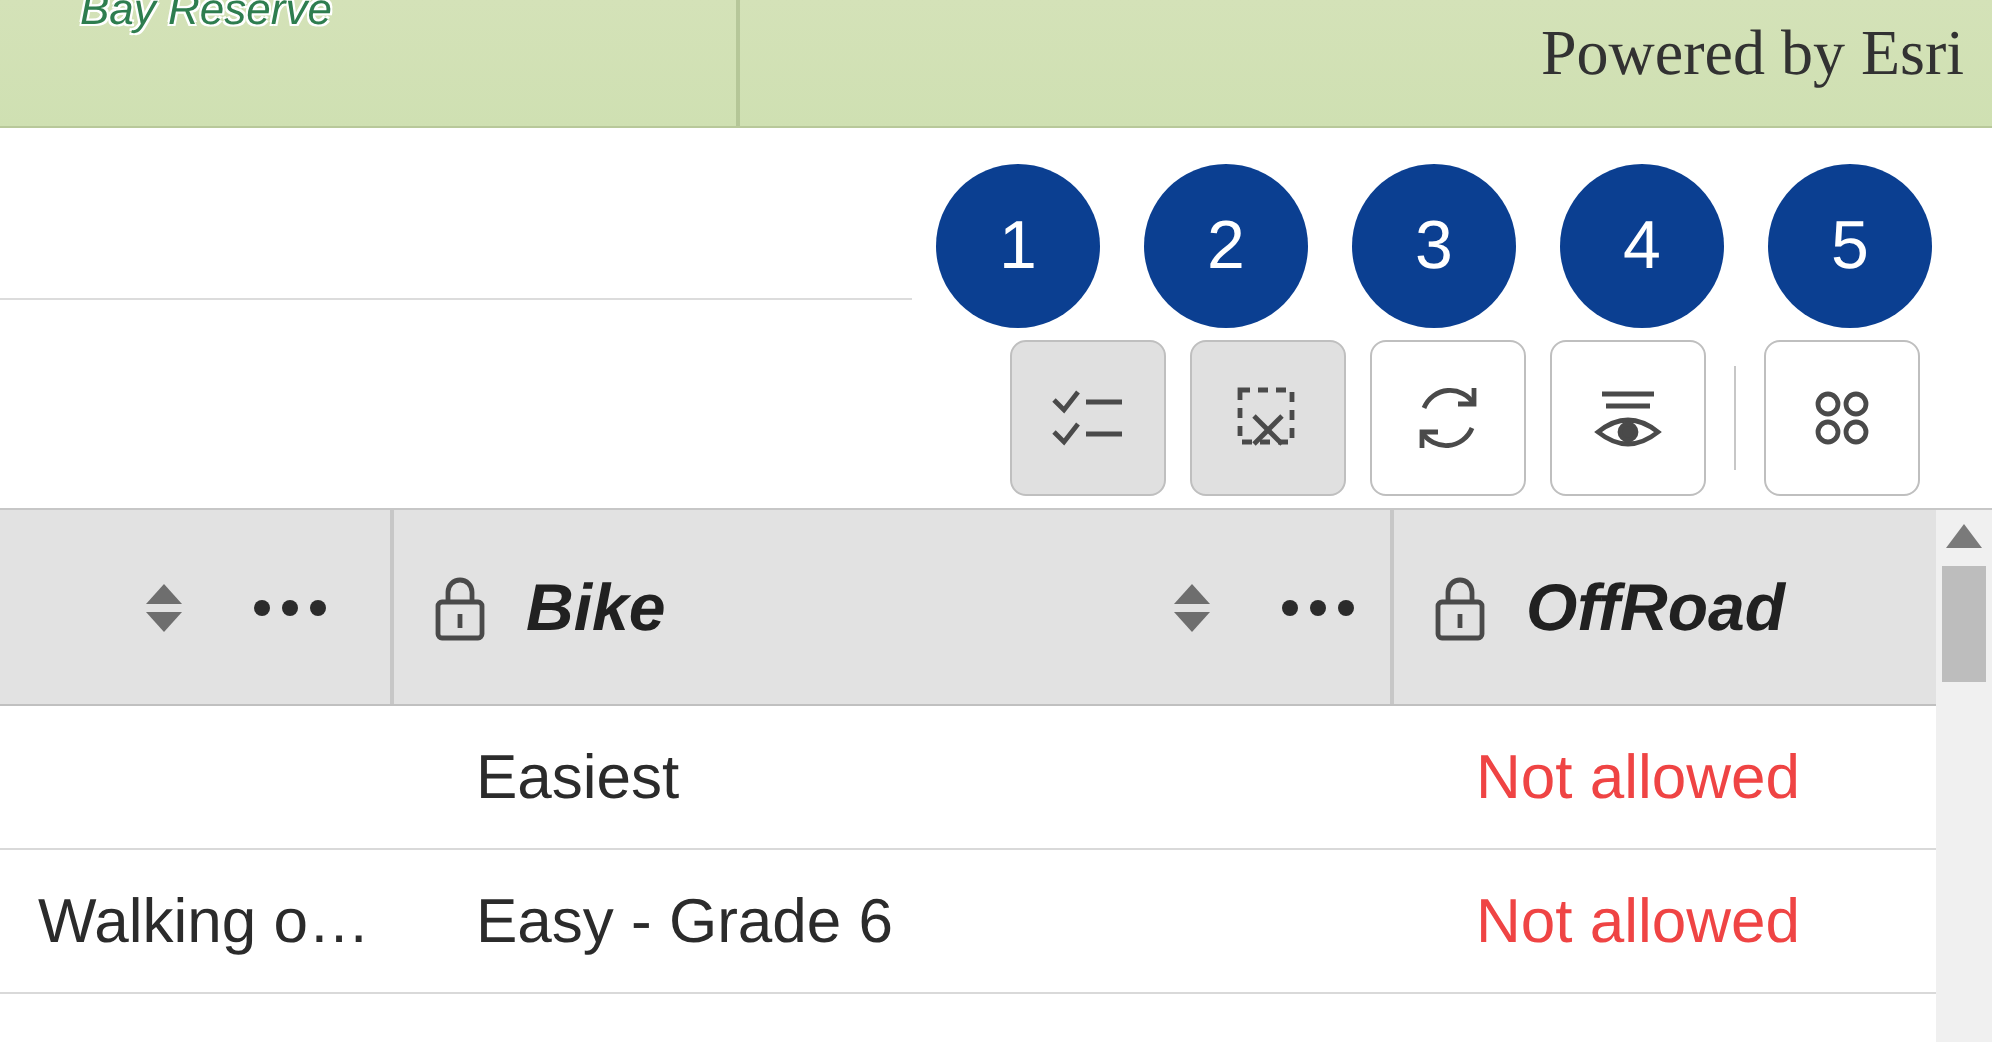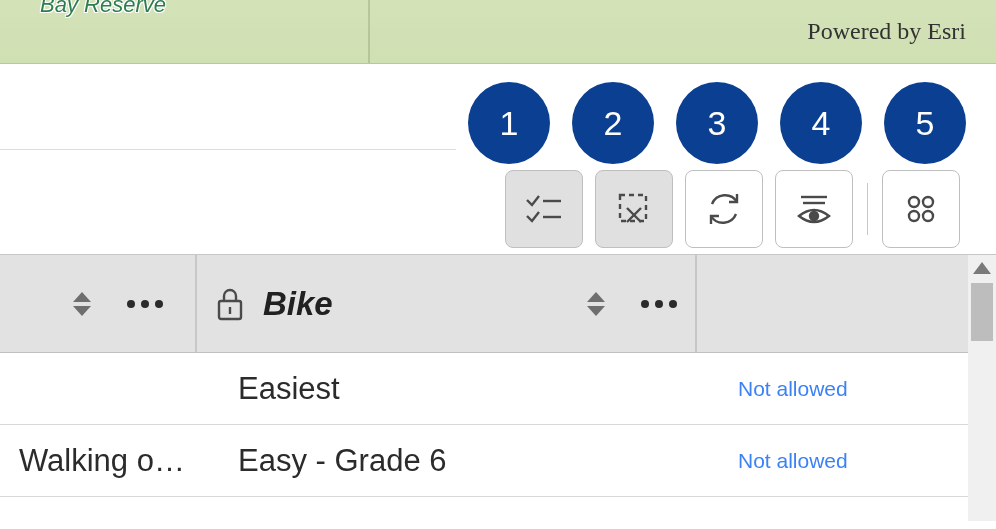--- a/index.html
+++ b/index.html
@@ -23,23 +23,23 @@
     position: absolute;
     top: -8px;
     left: 40px;
     font-size: 22px;
     font-style: italic;
     color: #2e7d4f;
     text-shadow: -1px -1px 0 #fff, 1px -1px 0 #fff, -1px 1px 0 #fff, 1px 1px 0 #fff;
   }
   .esri {
     position: absolute;
-    right: 30px;
+    right: 14px;
     bottom: 18px;
-    font-size: 24px;
+    font-size: 32px;
     color: #323232;
     font-family: Georgia, serif;
     text-align: right;
   }
 
   .mid-area {
     height: 190px;
     position: relative;
   }
   .mid-area::after {
@@ -128,21 +128,21 @@
   .sort-icon .tri { width:0;height:0;border-left:9px solid transparent;border-right:9px solid transparent;}
   .sort-icon .up { border-bottom:10px solid #6e6e6e; }
   .sort-icon .dn { border-top:10px solid #6e6e6e; }
   .kebab { display:flex; gap:6px; margin-left:18px;}
   .kebab span { width:8px;height:8px;border-radius:50%;background:#2b2b2b; }
 
   .tbody { }
   .tr { display:flex; height: 72px; border-bottom: 1px solid #d9d9d9; align-items:center; }
   .td0 { width:197px; padding-left:0; padding-right:20px; font-size:31px; color:#2b2b2b; overflow:hidden; white-space:nowrap;margin-left:19px; }
   .td1 { width:500px; padding-left:22px; font-size:31px; color:#2b2b2b; }
-  .td2 { flex:1; padding-left:22px; font-size:21px; color:#3b82f6; }
+  .td2 { flex:1; padding-left:22px; font-size:31px; color:#ef4444; }
   .tr + .tr .td1, .tr + .tr .td2 { }
 
   .scroll-track {
     position:absolute;
     right:0; top:0;
     width:28px; height:100%;
     background:#f0f0f0;
   }
   .scroll-up {
     position:absolute; top:0; left:0; right:0; height:26px;
@@ -238,20 +238,28 @@
       <div class="sort-icon">
         <div class="tri up"></div>
           <div class="tri dn"></div>
       </div>
       <div class="kebab">
           <span></span>
           <span></span>
           <span></span>
         </div>
     </div>
+    <div class="th th2">
+      <svg class="lock" viewBox="0 0 30 34">
+        <rect x="4" y="14" width="22" height="18" rx="2"></rect>
+        <path d="M9 14 V9 a6 6 0 0 1 12 0 V14"></path>
+        <line x1="15" y1="20" x2="15" y2="27"></line>
+      </svg>
+      <span class="col-label">OffRoad</span>
+    </div>
   </div>
 
   <div class="tbody">
     <div class="tr">
       <div class="td0"></div>
       <div class="td1">Easiest</div>
       <div class="td2">Not allowed</div>
     </div>
     <div class="tr">
       <div class="td0">Walking o…</div>

